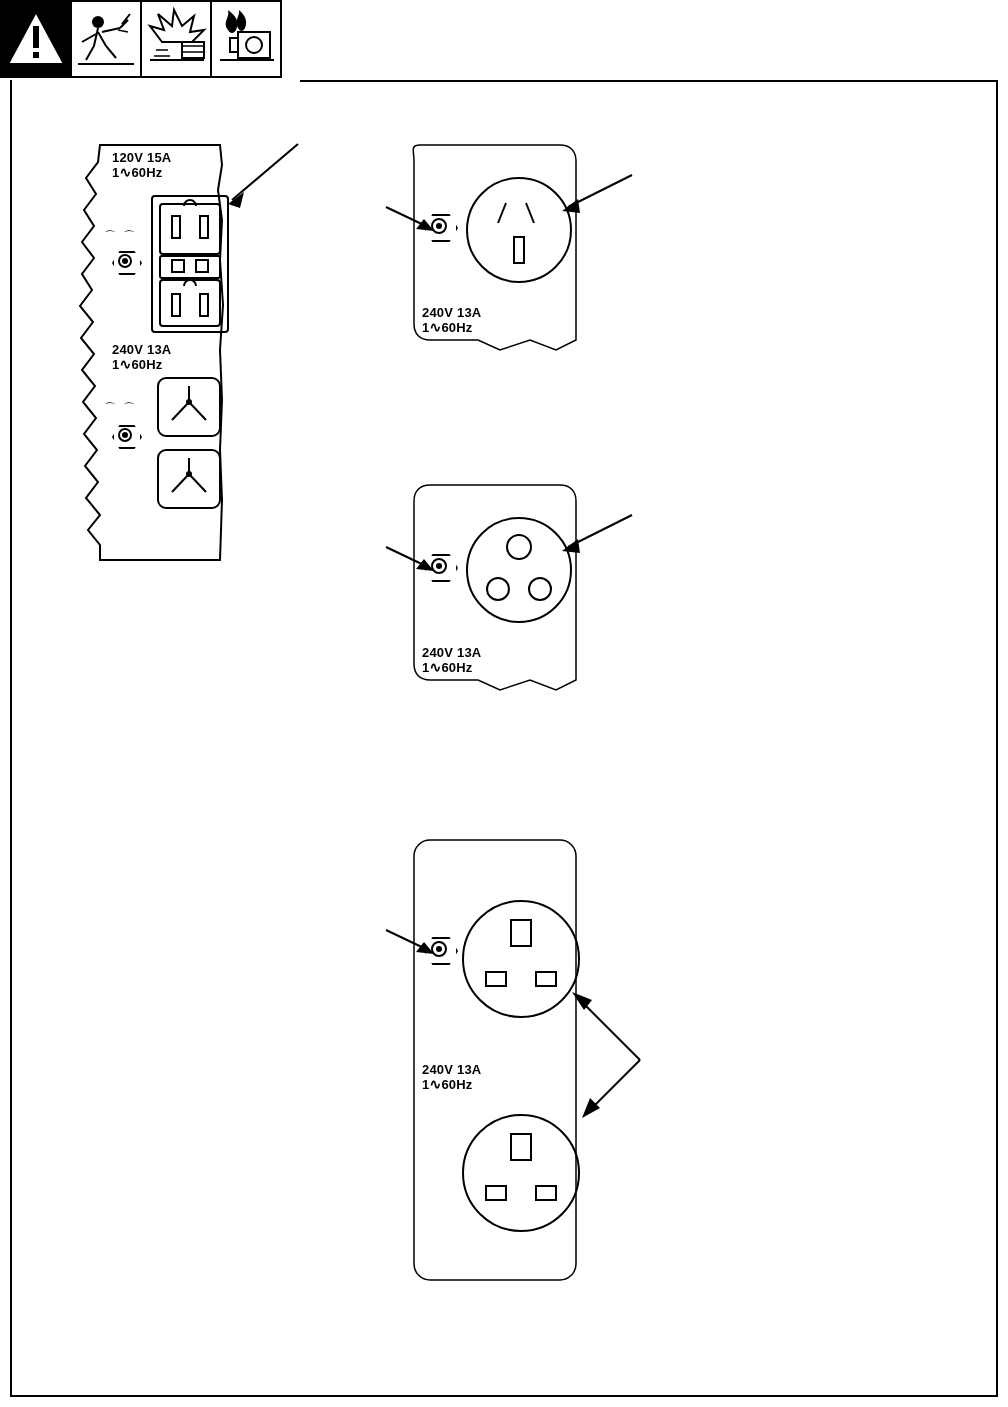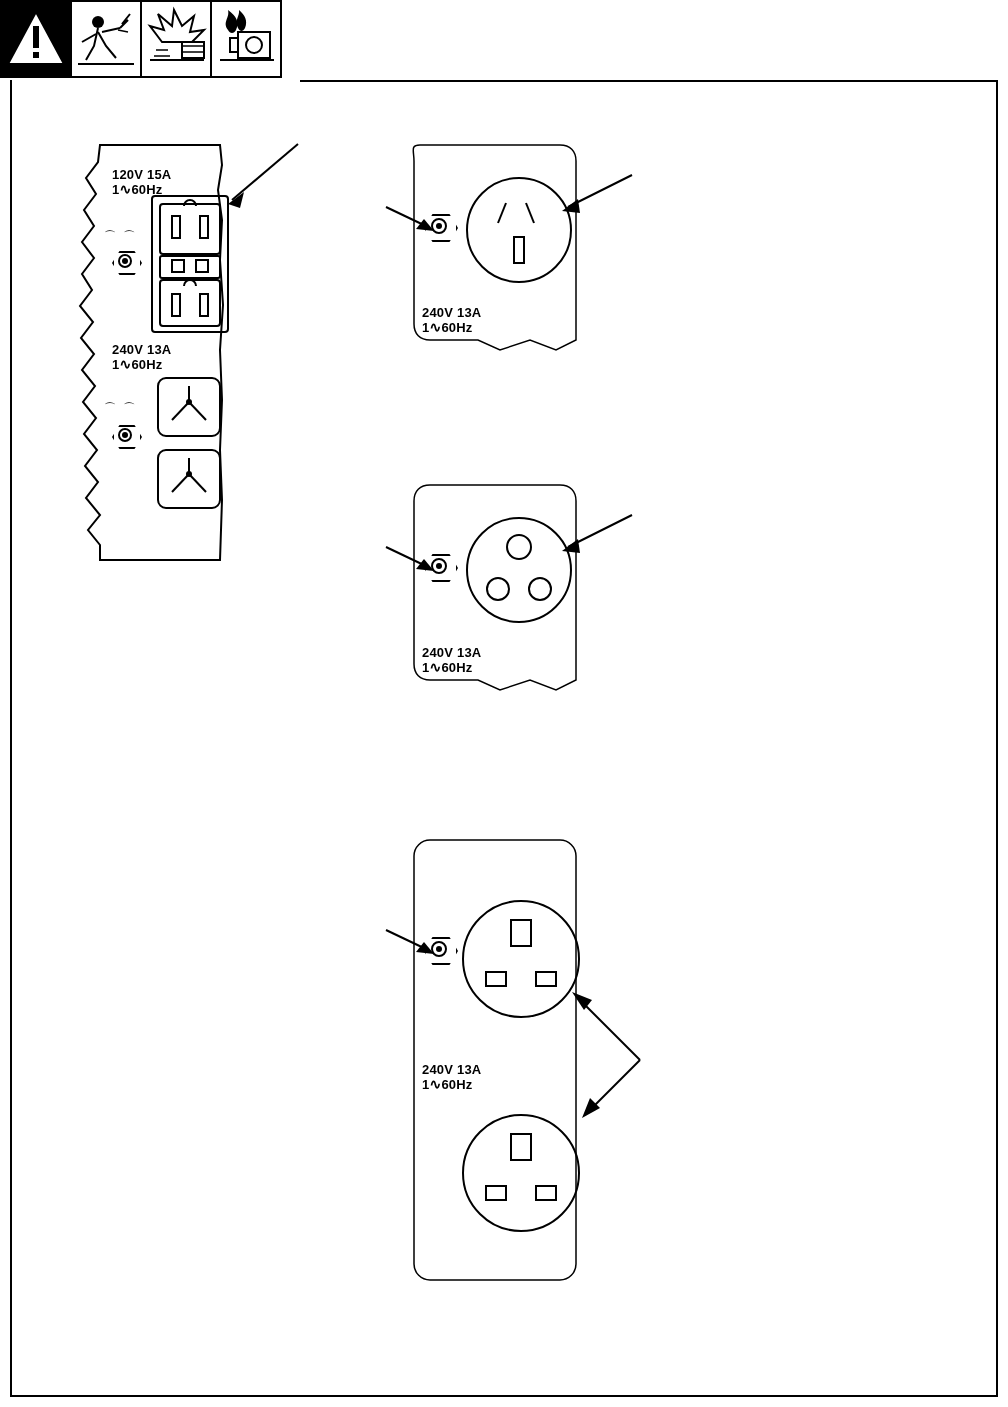--- a/index.html
+++ b/index.html
@@ -168,21 +168,21 @@
 
 <div class="panel" id="fig-na" style="left:70px; top:130px; width:230px; height:450px;">
 
   <svg width="230" height="450" viewBox="0 0 230 450">
     <path class="stroke" d="M30 15 L150 15 L152 35 L148 60 L152 90 L150 130 L153 175 L150 220 L152 270 L150 320 L152 370 L150 430 L30 430
          L30 415 L18 400 L30 385 L16 368 L28 352 L15 336 L27 320 L14 304 L26 288 L13 272 L25 256 L12 240
          L24 224 L11 208 L23 192 L10 176 L22 160 L12 144 L24 128 L12 112 L24 96 L14 80 L26 64 L16 48 L28 32 Z"></path>
   </svg>
 
   
-  <div class="label" style="left:42px; top:37px;">
+  <div class="label" style="left:42px; top:20px;">
     <div>120V  15A</div>
     <div><span>1</span><span class="wave">∿</span><span>60Hz</span></div>
   </div>
 
   
   <svg style="position:absolute; left:80px; top:64px;" width="80" height="140" viewBox="0 0 80 140">
     <rect x="2" y="2" width="76" height="136" rx="3" class="stroke"></rect>
     <rect x="10" y="10" width="60" height="50" rx="3" class="stroke"></rect>
     <rect x="10" y="62" width="60" height="22" rx="2" class="stroke"></rect>
     <rect x="10" y="86" width="60" height="46" rx="3" class="stroke"></rect>

